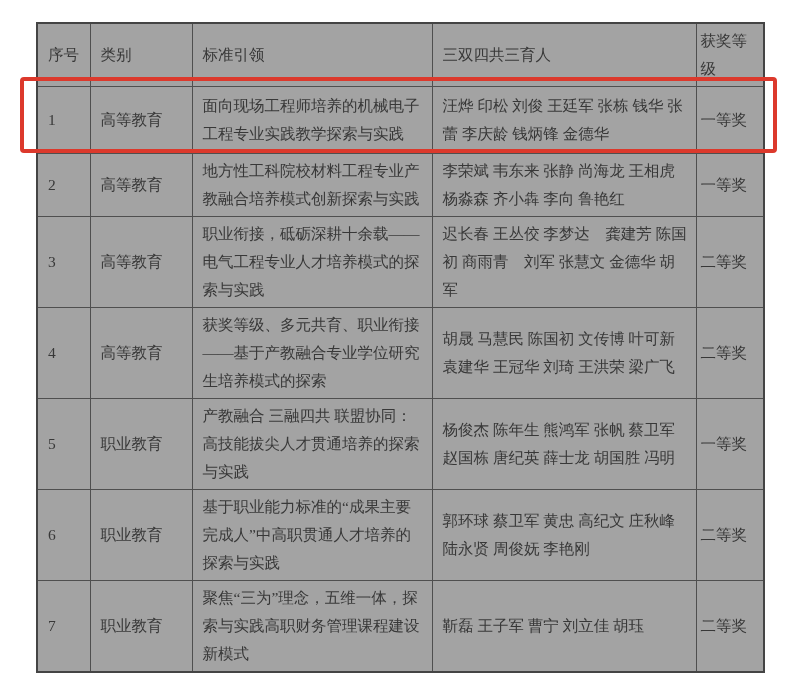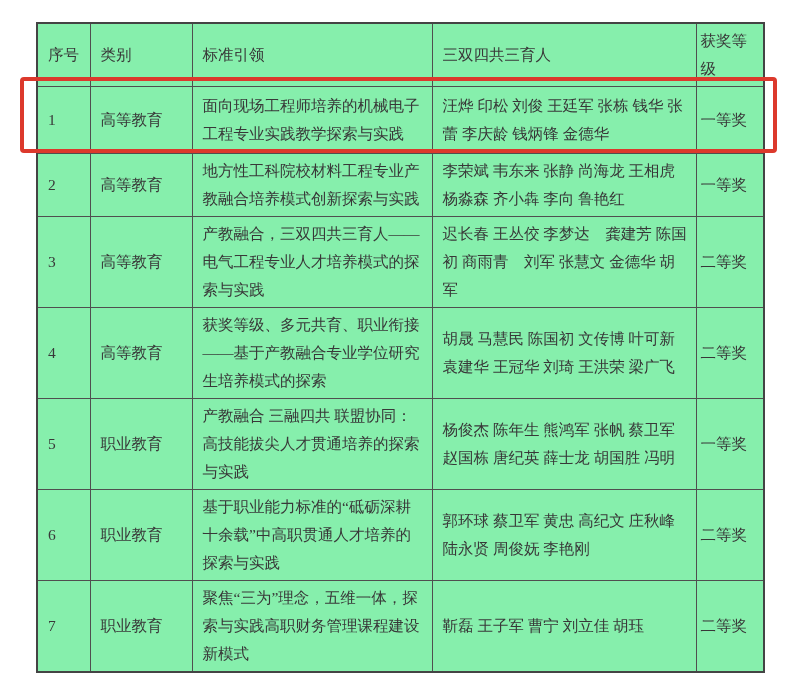--- a/index.html
+++ b/index.html
@@ -18,21 +18,21 @@
   .table-wrap {
     position: absolute;
     left: 36px;
     top: 22px;
   }
   table.awards {
     border-collapse: collapse;
     table-layout: fixed;
     width: 727px;
     border: 2px solid #444444;
-    background: #86efac;
+    background: #a3a3a3;
   }
   table.awards col.c-no       { width: 53px; }
   table.awards col.c-category { width: 102px; }
   table.awards col.c-title    { width: 240px; }
   table.awards col.c-people   { width: 264px; }
   table.awards col.c-award    { width: 68px; }
 
   table.awards th,
   table.awards td {
     border: 1px solid #4f4f4f;
@@ -107,42 +107,42 @@
         <tr>
           <td class="col-no">2</td>
           <td class="col-category">高等教育</td>
           <td class="col-title">地方性工科院校材料工程专业产教融合培养模式创新探索与实践</td>
           <td class="col-people">李荣斌 韦东来 张静 尚海龙 王相虎 杨淼森 齐小犇 李向 鲁艳红</td>
           <td class="col-award">一等奖</td>
         </tr>
         <tr>
           <td class="col-no">3</td>
           <td class="col-category">高等教育</td>
-          <td class="col-title">产教融合，三双四共三育人——电气工程专业人才培养模式的探索与实践</td>
+          <td class="col-title">职业衔接，砥砺深耕十余载——电气工程专业人才培养模式的探索与实践</td>
           <td class="col-people">迟长春 王丛佼 李梦达　龚建芳 陈国初 商雨青　刘军 张慧文 金德华 胡军</td>
           <td class="col-award">二等奖</td>
         </tr>
         <tr>
           <td class="col-no">4</td>
           <td class="col-category">高等教育</td>
           <td class="col-title">获奖等级、多元共育、职业衔接——基于产教融合专业学位研究生培养模式的探索</td>
           <td class="col-people">胡晟 马慧民 陈国初 文传博 叶可新 袁建华 王冠华 刘琦 王洪荣 梁广飞</td>
           <td class="col-award">二等奖</td>
         </tr>
         <tr>
           <td class="col-no">5</td>
           <td class="col-category">职业教育</td>
           <td class="col-title">产教融合 三融四共 联盟协同：高技能拔尖人才贯通培养的探索与实践</td>
           <td class="col-people">杨俊杰 陈年生 熊鸿军 张帆 蔡卫军 赵国栋 唐纪英 薛士龙 胡国胜 冯明</td>
           <td class="col-award">一等奖</td>
         </tr>
         <tr>
           <td class="col-no">6</td>
           <td class="col-category">职业教育</td>
-          <td class="col-title">基于职业能力标准的“砥砺深耕十余载”中高职贯通人才培养的探索与实践</td>
+          <td class="col-title">基于职业能力标准的“成果主要完成人”中高职贯通人才培养的探索与实践</td>
           <td class="col-people">郭环球 蔡卫军 黄忠 高纪文 庄秋峰 陆永贤 周俊妩 李艳刚</td>
           <td class="col-award">二等奖</td>
         </tr>
         <tr>
           <td class="col-no">7</td>
           <td class="col-category">职业教育</td>
           <td class="col-title">聚焦“三为”理念，五维一体，探索与实践高职财务管理课程建设新模式</td>
           <td class="col-people">靳磊 王子军 曹宁 刘立佳 胡珏</td>
           <td class="col-award">二等奖</td>
         </tr>

